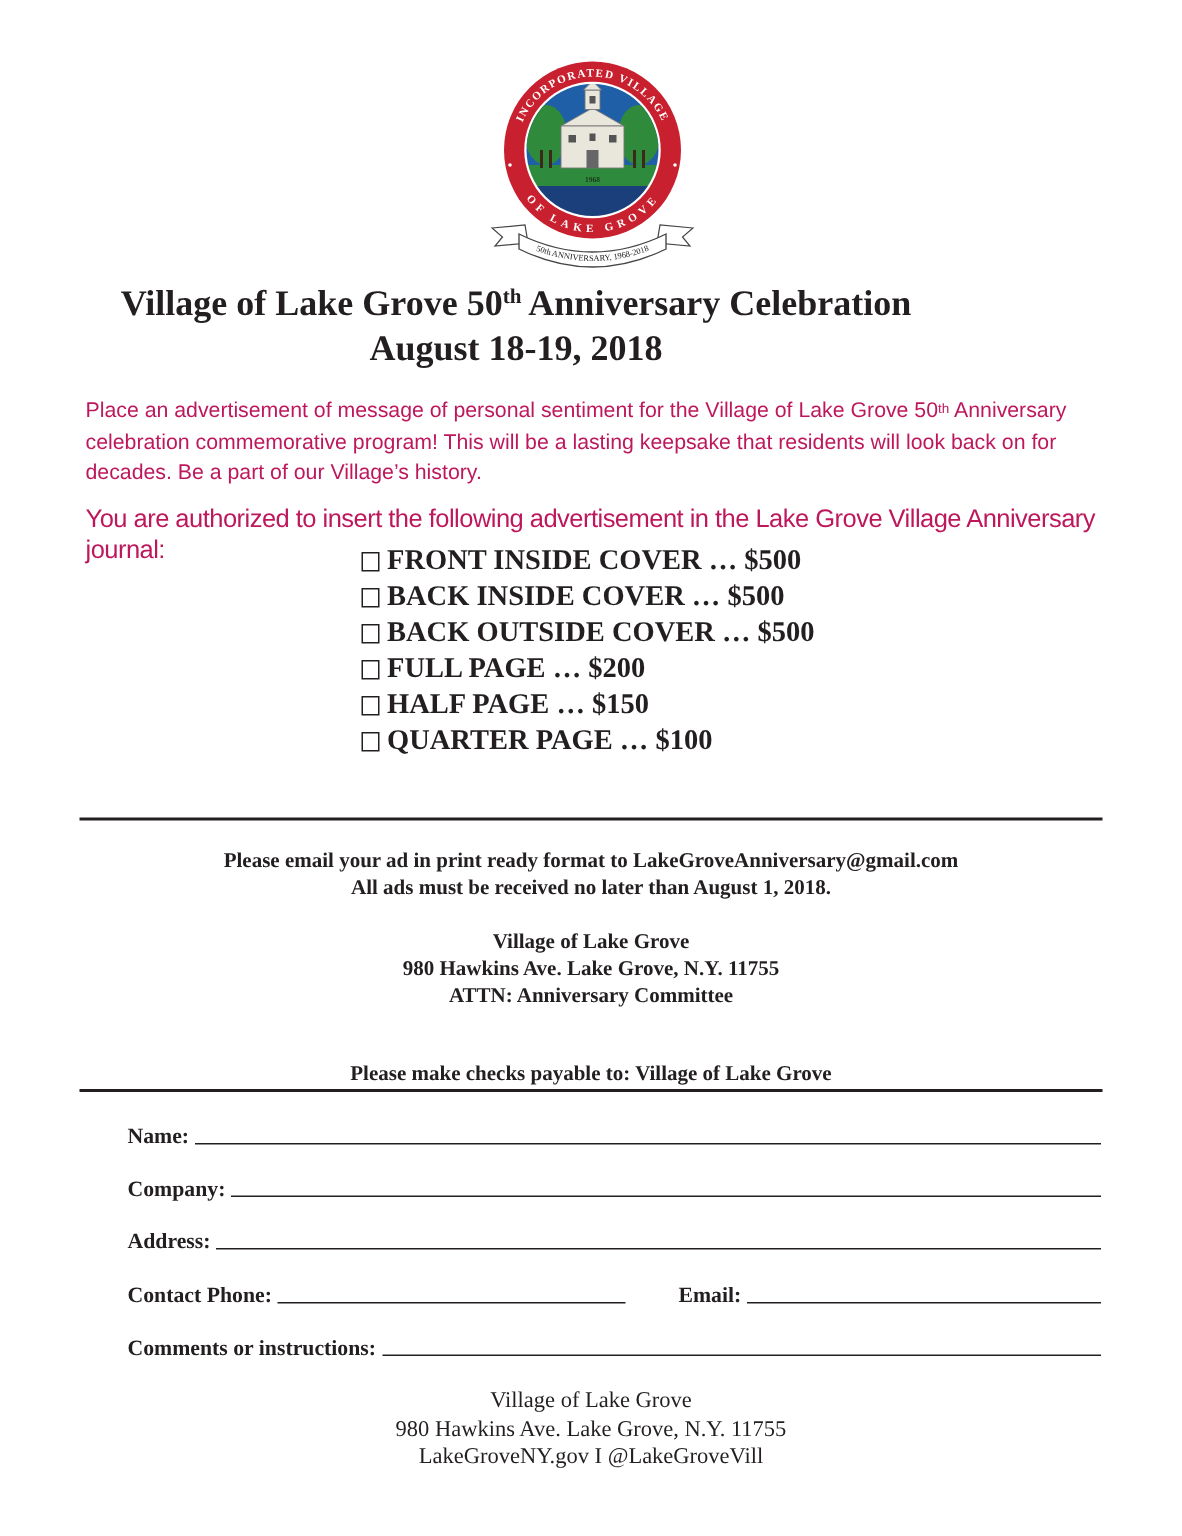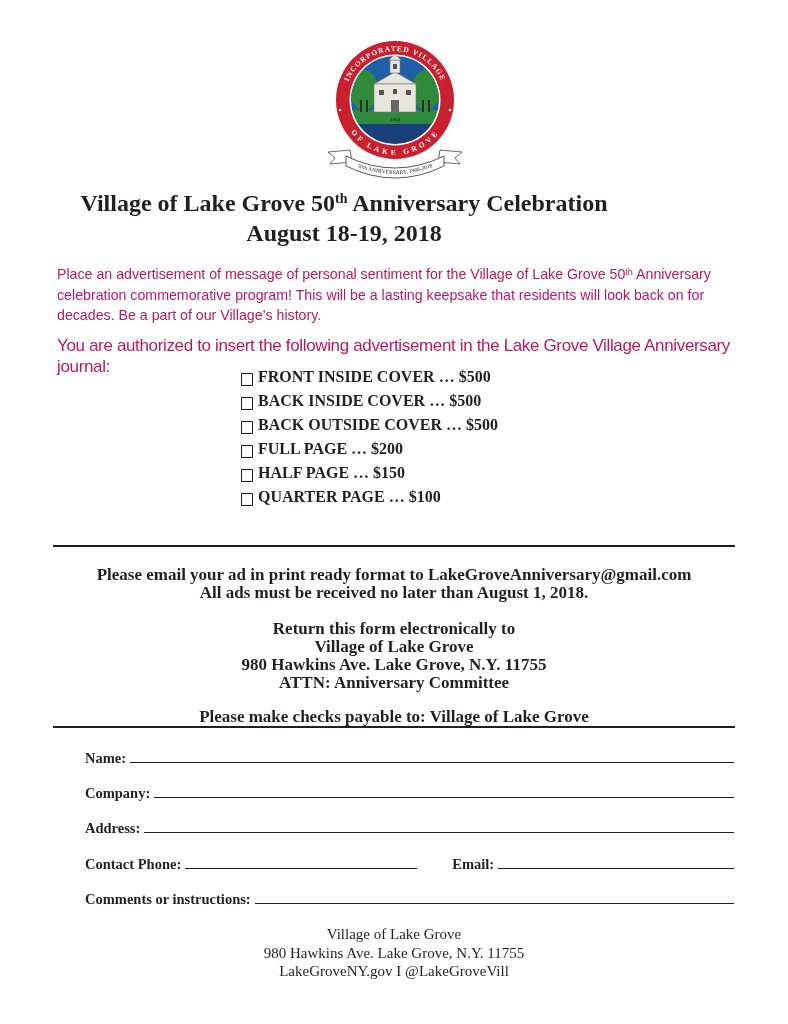--- a/index.html
+++ b/index.html
@@ -12,28 +12,28 @@
   .title sup { font-size: 14px; vertical-align: top; position: relative; top: -4px; }
   .title1 { top: 189px; }
   .title2 { top: 219px; }
 
   .body-text { position: absolute; left: 57px; width: 690px; font-family: "Liberation Sans", "DejaVu Sans", sans-serif; font-size: 14.2px; line-height: 20.5px; color: #be185d; }
   .body-text sup { font-size: 9px; vertical-align: top; position: relative; top: -2px; }
   .intro { top: 264px; }
   .authorized { top: 336px; font-size: 17px; letter-spacing: -0.35px; }
 
   .options { position: absolute; left: 241px; top: 362px; }
-  .option { display: flex; align-items: flex-end; height: 24px; font-size: 16px; font-weight: bold; font-family: "Liberation Serif", serif; }
+  .option { display: flex; align-items: center; height: 24px; font-size: 19px; font-weight: bold; font-family: "Liberation Serif", serif; }
   .checkbox { width: 12px; height: 13px; border: 1.3px solid #231f20; margin-right: 5px; margin-top: 1px; flex-shrink: 0; background: #fff; cursor: pointer; }
 
   .rule { position: absolute; left: 53px; width: 682px; height: 2px; background: #231f20; }
   .rule1 { top: 545px; }
   .rule2 { top: 726px; }
 
-  .center-bold { position: absolute; left: 0; width: 788px; text-align: center; font-weight: bold; font-size: 17px; line-height: 18px; }
+  .center-bold { position: absolute; left: 0; width: 788px; text-align: center; font-weight: bold; font-size: 14px; line-height: 18px; }
   .email-block { top: 566px; }
   .return-block { top: 620px; }
   .checks { top: 708px; }
 
   .form-row { position: absolute; left: 56px; width: 678px; display: flex; align-items: flex-end; height: 20px; font-weight: bold; font-size: 14.5px; }
   .form-row .lbl { white-space: nowrap; margin-right: 4px; line-height: 16px; margin-left: 29px; }
   .form-row .line { flex: 1; border-bottom: 1.3px solid #231f20; height: 14px; margin-bottom: 3px; }
   .row-name { top: 746px; }
   .row-company { top: 781px; }
   .row-address { top: 816px; }
@@ -134,21 +134,20 @@
 </div>
 
 <div class="rule rule1"></div>
 
 <div class="center-bold email-block">
   <div>Please email your ad in print ready format to LakeGroveAnniversary@gmail.com</div>
   <div>All ads must be received no later than August 1, 2018.</div>
 </div>
 
 <div class="center-bold return-block">
-  <div>Return this form electronically to</div>
   <div>Village of Lake Grove</div>
   <div>980 Hawkins Ave. Lake Grove, N.Y. 11755</div>
   <div>ATTN: Anniversary Committee</div>
 </div>
 
 <div class="center-bold checks">Please make checks payable to: Village of Lake Grove</div>
 
 <div class="rule rule2"></div>
 
 <div class="form-row row-name">

